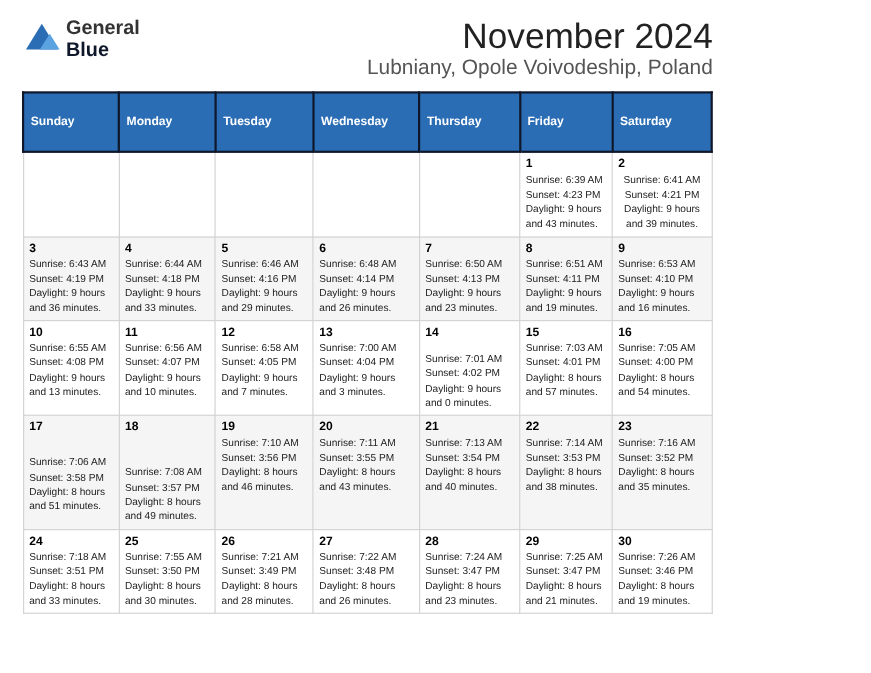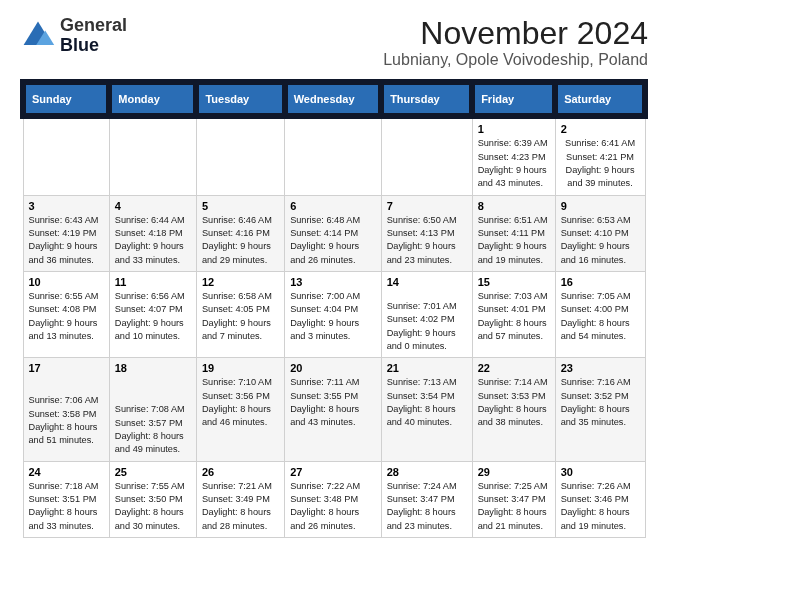--- a/index.html
+++ b/index.html
@@ -39,36 +39,36 @@
     .title-block {
       text-align: right;
     }
     .month-title {
       font-size: 32px;
       font-weight: normal;
       color: #222;
       line-height: 1.1;
     }
     .subtitle {
-      font-size: 16px;
+      font-size: 19px;
       color: #555;
     }
     table {
       width: 100%;
       border-collapse: collapse;
       font-size: 10px;
     }
     thead tr th {
       background: #2a6db5;
       color: #fff;
       text-align: left;
-      padding: 8px 6px;
+      padding: 20px 6px;
       font-size: 11px;
       font-weight: bold;
-      border: 6px solid #0f172a;
+      border: 2px solid #0f172a;
     }
     tbody tr td {
       vertical-align: top;
       border: 1px solid #d0d0d0;
       padding: 4px 5px;
       width: 113px;
       min-height: 70px;
       background: #fff;
     }
     tbody tr:nth-child(even) td {

